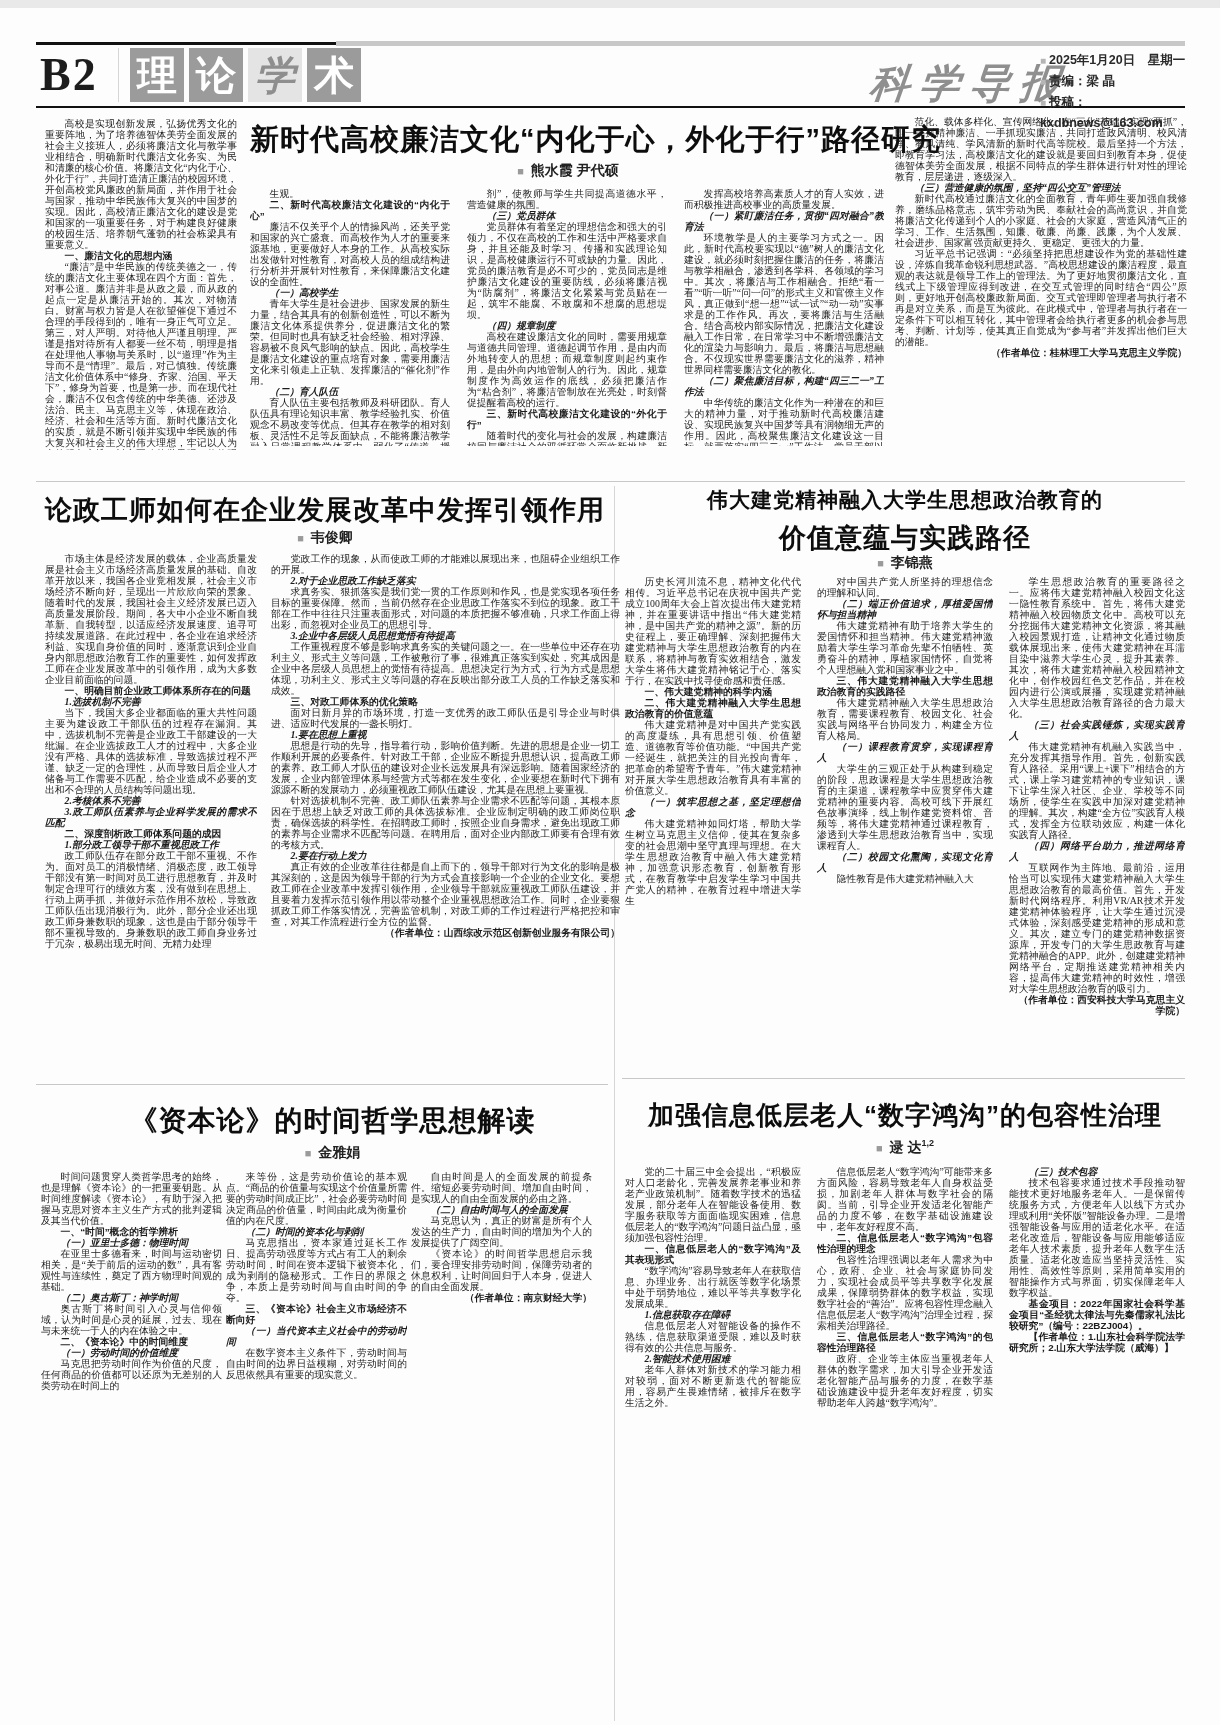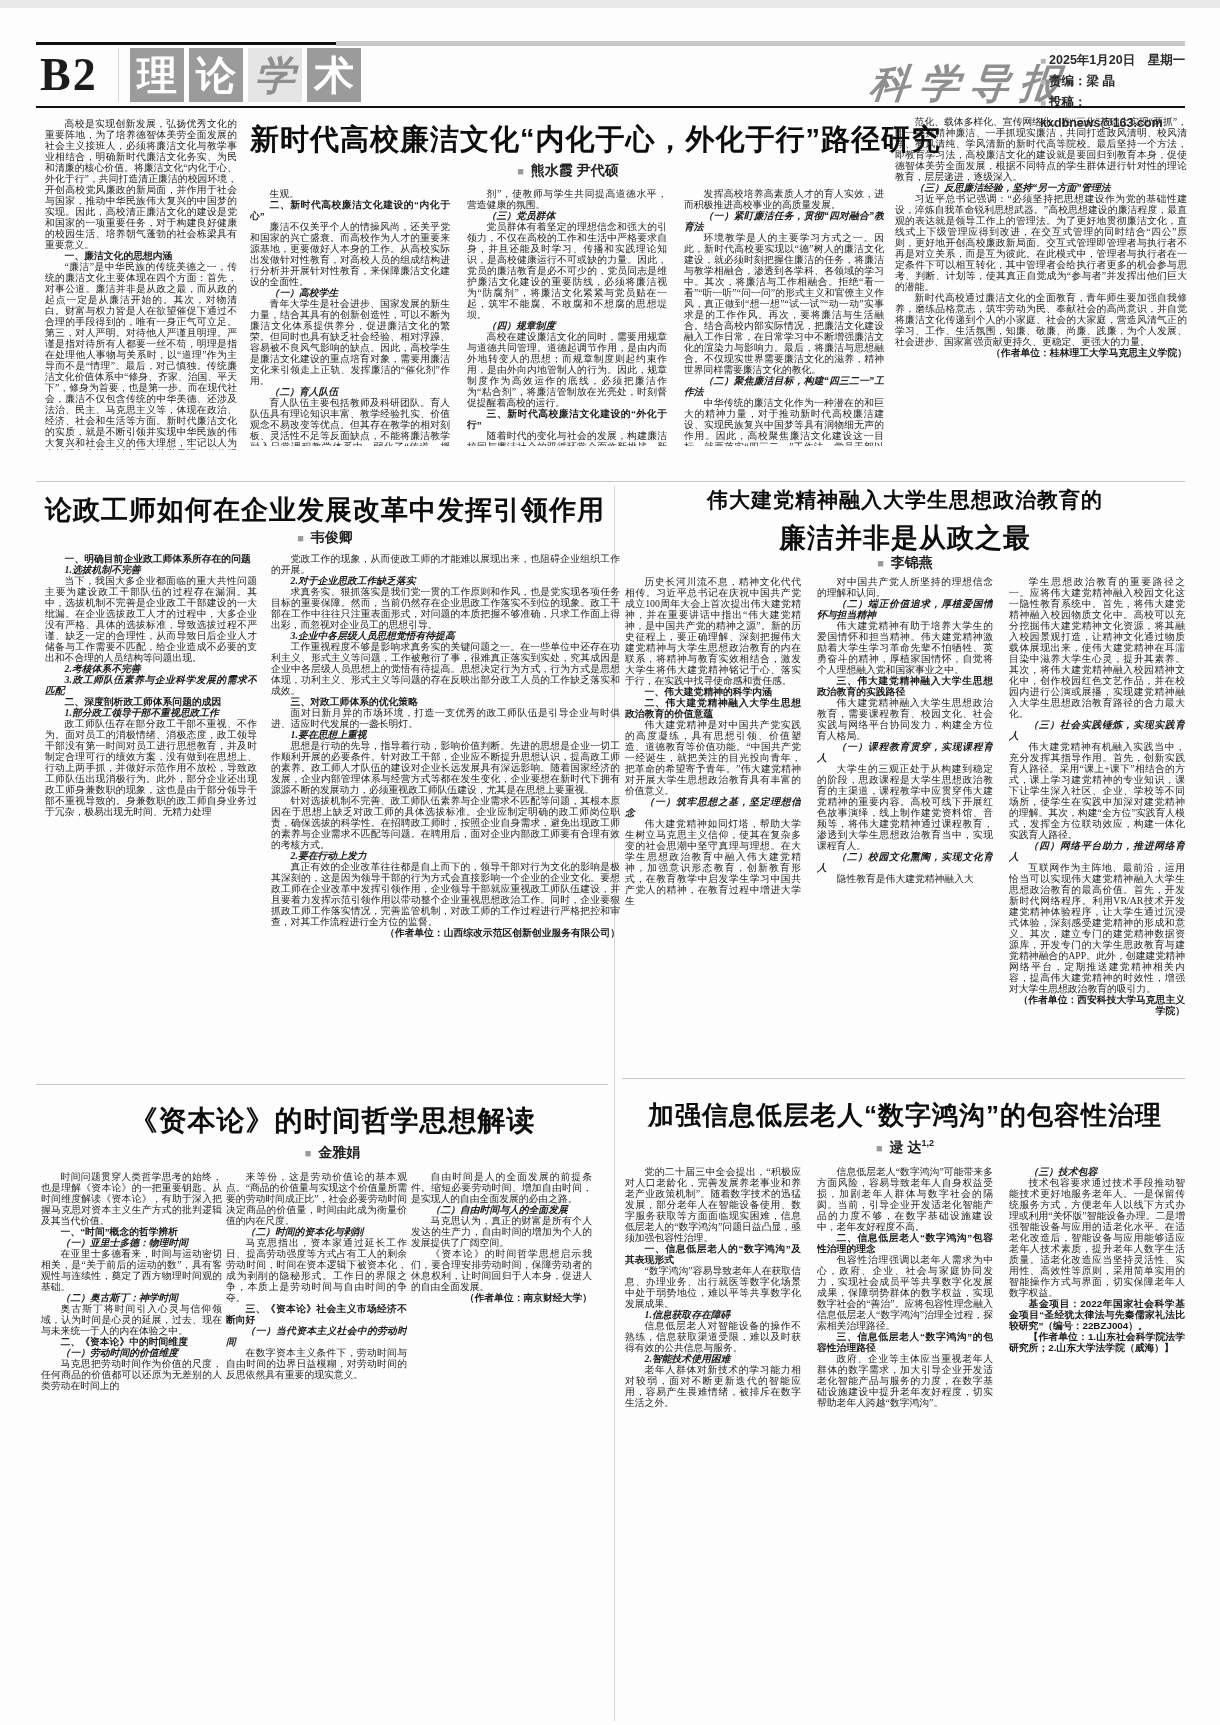--- a/index.html
+++ b/index.html
@@ -88,35 +88,36 @@
     <div class="col" style="width:200px;height:258px;">
         <p class="b-p">发挥高校培养高素质人才的育人实效，进而积极推进高校事业的高质量发展。</p>
         <p class="b-h2">（一）紧盯廉洁任务，贯彻“四对融合”教育法</p>
         <p class="b-p">环境教学是人的主要学习方式之一。因此，新时代高校要实现以“德”树人的廉洁文化建设，就必须时刻把握住廉洁的任务，将廉洁与教学相融合，渗透到各学科、各领域的学习中。其次，将廉洁与工作相融合。拒绝“看一看”“听一听”“问一问”的形式主义和官僚主义作风，真正做到“想一想”“试一试”“动一动”实事求是的工作作风。再次，要将廉洁与生活融合。结合高校内部实际情况，把廉洁文化建设融入工作日常，在日常学习中不断增强廉洁文化的渲染力与影响力。最后，将廉洁与思想融合。不仅现实世界需要廉洁文化的滋养，精神世界同样需要廉洁文化的教化。</p>
         <p class="b-h2">（二）聚焦廉洁目标，构建“四三二一”工作法</p>
         <p class="b-p">中华传统的廉洁文化作为一种潜在的和巨大的精神力量，对于推动新时代高校廉洁建设、实现民族复兴中国梦等具有润物细无声的作用。因此，高校聚焦廉洁文化建设这一目标，就要落实“四三二一”工作法，党员干部以及领导干部首先要“四看”，即看责任、看过程、看监督、看标准。在“四看”的基础上实现“三化”，建设规</p>
       </div>
   </div>
   <div class="abs col" style="left:895px;top:108px;width:292px;height:360px;">
       <p class="b-p">范化、载体多样化、宣传网络化。在“三化”基础上实现“两抓”，即一手抓精神廉洁、一手抓现实廉洁，共同打造政风清明、校风清净、教风清纯、学风清新的新时代高等院校。最后坚持一个方法，即教育学习法，高校廉洁文化的建设就是要回归到教育本身，促使德智体美劳全面发展，根据不同特点的学生群体进行针对性的理论教育，层层递进，逐级深入。</p>
-      <p class="b-h2">（三）反思廉洁经验，坚持“另一方面”管理法</p>
+      <p class="b-h2">（三）营造健康的氛围，坚持“四公交互”管理法</p>
+      <p class="b-p">新时代高校通过廉洁文化的全面教育，青年师生要加强自我修养，磨练品格意志，筑牢劳动为民、奉献社会的高尚意识，并自觉将廉洁文化传递到个人的小家庭、社会的大家庭，营造风清气正的学习、工作、生活氛围，知廉、敬廉、尚廉、践廉，为个人发展、社会进步、国家富强贡献更持久、更稳定、更强大的力量。</p>
       <p class="b-p">习近平总书记强调：“必须坚持把思想建设作为党的基础性建设，淬炼自我革命锐利思想武器。”高校思想建设的廉洁程度，最直观的表达就是领导工作上的管理法。为了更好地贯彻廉洁文化，直线式上下级管理应得到改进，在交互式管理的同时结合“四公”原则，更好地开创高校廉政新局面。交互式管理即管理者与执行者不再是对立关系，而是互为彼此。在此模式中，管理者与执行者在一定条件下可以相互转化，其中管理者会给执行者更多的机会参与思考、判断、计划等，使其真正自觉成为“参与者”并发挥出他们巨大的潜能。</p>
-      <p class="b-p">新时代高校通过廉洁文化的全面教育，青年师生要加强自我修养，磨练品格意志，筑牢劳动为民、奉献社会的高尚意识，并自觉将廉洁文化传递到个人的小家庭、社会的大家庭，营造风清气正的学习、工作、生活氛围，知廉、敬廉、尚廉、践廉，为个人发展、社会进步、国家富强贡献更持久、更稳定、更强大的力量。</p>
       <p class="b-author">（作者单位：桂林理工大学马克思主义学院）</p>
     </div>
 
   <div class="abs rule-gray" style="left:36px;top:473px;width:1149px;height:1px;"></div>
   <div class="abs vline" style="left:614px;top:478px;width:1px;height:1235px;"></div>
 
   <div class="abs headline" style="left:45px;top:484px;width:560px;font-size:27px;">论政工师如何在企业发展改革中发挥引领作用</div>
   <div class="abs byline" style="left:45px;top:521px;width:560px;">
     <span class="sq">■</span> <span>韦俊卿</span>
   </div>
   <div class="abs bodyrow" style="left:45px;top:545px;width:575px;height:522px;gap:14px;">
     <div class="col" style="width:212px;height:522px;">
+        <p class="b-p">市场主体是经济发展的载体，企业高质量发展是社会主义市场经济高质量发展的基础。自改革开放以来，我国各企业竞相发展，社会主义市场经济不断向好，呈现出一片欣欣向荣的景象。随着时代的发展，我国社会主义经济发展已迈入高质量发展阶段。期间，各大中小企业不断自我革新、自我转型，以适应经济发展速度、追寻可持续发展道路。在此过程中，各企业在追求经济利益、实现自身价值的同时，逐渐意识到企业自身内部思想政治教育工作的重要性，如何发挥政工师在企业发展改革中的引领作用，成为大多数企业目前面临的问题。</p>
         <p class="b-h">一、明确目前企业政工师体系所存在的问题</p>
         <p class="b-h3">1.选拔机制不完善</p>
         <p class="b-p">当下，我国大多企业都面临的重大共性问题主要为建设政工干部队伍的过程存在漏洞。其中，选拔机制不完善是企业政工干部建设的一大纰漏。在企业选拔政工人才的过程中，大多企业没有严格、具体的选拔标准，导致选拔过程不严谨、缺乏一定的合理性，从而导致日后企业人才储备与工作需要不匹配，给企业造成不必要的支出和不合理的人员结构等问题出现。</p>
         <p class="b-h3">2.考核体系不完善</p>
         <p class="b-h3">3.政工师队伍素养与企业科学发展的需求不匹配</p>
         <p class="b-h">二、深度剖析政工师体系问题的成因</p>
         <p class="b-h3">1.部分政工领导干部不重视思政工作</p>
         <p class="b-p">政工师队伍存在部分政工干部不重视、不作为。面对员工的消极情绪、消极态度，政工领导干部没有第一时间对员工进行思想教育，并及时制定合理可行的绩效方案，没有做到在思想上、行动上两手抓，并做好示范作用不放松，导致政工师队伍出现消极行为。此外，部分企业还出现政工师身兼数职的现象，这也是由于部分领导干部不重视导致的。身兼数职的政工师自身业务过于冗杂，极易出现无时间、无精力处理</p>
       </div>
     <div class="col" style="width:349px;height:522px;">
@@ -130,21 +131,21 @@
         <p class="b-h3">1.要在思想上重视</p>
         <p class="b-p">思想是行动的先导，指导着行动，影响价值判断。先进的思想是企业一切工作顺利开展的必要条件。针对政工干部，企业应不断提升思想认识，提高政工师的素养。政工师人才队伍的建设对企业长远发展具有深远影响。随着国家经济的发展，企业内部管理体系与经营方式等都在发生变化，企业要想在新时代下拥有源源不断的发展动力，必须重视政工师队伍建设，尤其是在思想上要重视。</p>
         <p class="b-p">针对选拔机制不完善、政工师队伍素养与企业需求不匹配等问题，其根本原因在于思想上缺乏对政工师的具体选拔标准。企业应制定明确的政工师岗位职责，确保选拔的科学性。在招聘政工师时，按照企业自身需求，避免出现政工师的素养与企业需求不匹配等问题。在聘用后，面对企业内部政工师要有合理有效的考核方式。</p>
         <p class="b-h3">2.要在行动上发力</p>
         <p class="b-p">真正有效的企业改革往往都是自上而下的，领导干部对行为文化的影响是极其深刻的，这是因为领导干部的行为方式会直接影响一个企业的企业文化。要想政工师在企业改革中发挥引领作用，企业领导干部就应重视政工师队伍建设，并且要着力发挥示范引领作用以带动整个企业重视思想政治工作。同时，企业要狠抓政工师工作落实情况，完善监管机制，对政工师的工作过程进行严格把控和审查，对其工作流程进行全方位的监督。</p>
         <p class="b-author">（作者单位：山西综改示范区创新创业服务有限公司）</p>
       </div>
   </div>
 
   <div class="abs headline" style="left:625px;top:478px;width:560px;font-size:21px;">伟大建党精神融入大学生思想政治教育的</div>
-  <div class="abs headline" style="left:625px;top:512px;width:560px;font-size:27px;">廉洁并非是从政之最</div>
+  <div class="abs headline" style="left:625px;top:512px;width:560px;font-size:27px;">价值意蕴与实践路径</div>
   <div class="abs byline" style="left:625px;top:546px;width:560px;">
     <span class="sq">■</span> <span>李锦燕</span>
   </div>
   <div class="abs bodyrow" style="left:625px;top:568px;width:560px;height:498px;gap:16px;">
     <div class="col" style="width:176px;height:498px;">
         <p class="b-p">历史长河川流不息，精神文化代代相传。习近平总书记在庆祝中国共产党成立100周年大会上首次提出伟大建党精神，并在重要讲话中指出“伟大建党精神，是中国共产党的精神之源”。新的历史征程上，要正确理解、深刻把握伟大建党精神与大学生思想政治教育的内在联系，将精神与教育实效相结合，激发大学生将伟大建党精神铭记于心、落实于行，在实践中找寻使命感和责任感。</p>
         <p class="b-h">一、伟大建党精神的科学内涵</p>
         <p class="b-h">二、伟大建党精神融入大学生思想政治教育的价值意蕴</p>
         <p class="b-p">伟大建党精神是对中国共产党实践的高度凝练，具有思想引领、价值塑造、道德教育等价值功能。“中国共产党一经诞生，就把关注的目光投向青年，把革命的希望寄予青年。”伟大建党精神对开展大学生思想政治教育具有丰富的价值意义。</p>
         <p class="b-h2">（一）筑牢思想之基，坚定理想信念</p>

